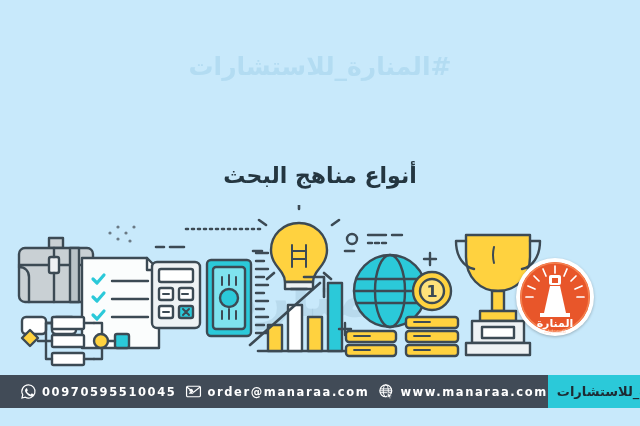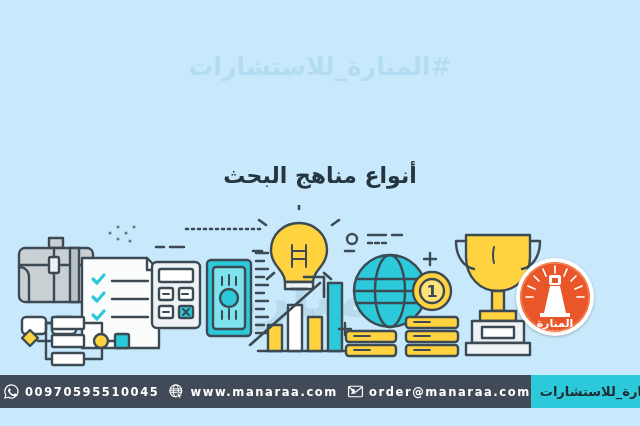--- a/index.html
+++ b/index.html
@@ -56,21 +56,21 @@
     position:absolute;left:0;top:375px;width:640px;height:33px;
     background:#414b57;
     display:flex;align-items:center;
   }
   .f-item{
     display:flex;align-items:center;gap:5px;
     color:#ffffff;
     font-size:11.5px;font-weight:700;letter-spacing:1.6px;
     white-space:nowrap;
   }
-  .f-phone{padding-left:3px;}
+  .f-phone{padding-left:20px;}
   .f-site{padding-left:9px;}
   .f-mail{padding-left:9px;}
   .f-icon{display:inline-block;width:17px;height:17px;flex:0 0 17px;}
   .f-icon svg{display:block;width:17px;height:17px;}
   .f-badge{
     margin-left:auto;height:33px;
     background:#2bc9d9;
     display:flex;align-items:center;justify-content:center;
     padding:0 9px;
     color:#1d2b33;font-size:13px;font-weight:700;
@@ -256,40 +256,40 @@
     <div class="f-item f-phone">
       <span class="f-icon">
         <svg viewBox="0 0 24 24" xmlns="http://www.w3.org/2000/svg">
           <path d="M12 2.6A9.3 9.3 0 0 0 3.9 16.6L2.8 21.2l4.7-1.1A9.3 9.3 0 1 0 12 2.6z" fill="none" stroke="#fff" stroke-width="1.7"></path>
           <path d="M9.1 7.6c-.3 0-.6.1-.9.4-.3.4-1.1 1.1-1.1 2.6s1.1 3 1.3 3.2c.2.2 2.1 3.4 5.2 4.6 2.6 1 3.1.8 3.7.8.6-.1 1.8-.8 2.1-1.5.3-.8.3-1.4.2-1.5-.1-.1-.3-.2-.7-.4-.3-.2-1.8-.9-2.1-1-.3-.1-.5-.2-.7.1-.2.3-.8 1-.9 1.2-.2.2-.3.2-.6.1-.4-.2-1.4-.5-2.7-1.7-1-.9-1.7-2-1.9-2.3-.2-.3 0-.5.1-.6l.5-.6c.2-.2.2-.3.3-.5.1-.2 0-.4 0-.6-.1-.2-.7-1.7-.9-2.3-.2-.6-.5-.5-.7-.5z" fill="#fff"></path>
         </svg>
       </span>
       <span>00970595510045</span>
     </div>
 
+    <div class="f-item f-mail">
+      <span class="f-icon">
+        <svg viewBox="0 0 24 24" xmlns="http://www.w3.org/2000/svg">
+          <rect x="2.2" y="4.6" width="19.6" height="14.8" rx="1.6" fill="none" stroke="#fff" stroke-width="1.7"></rect>
+          <path d="M2.6 5.6L12 13l9.4-7.4" fill="none" stroke="#fff" stroke-width="1.6"></path>
+          <circle cx="8.6" cy="10.4" r="2.4" fill="#fff"></circle>
+          <path d="M5.4 15.2c.5-1.8 1.8-2.6 3.2-2.6s2.7.8 3.2 2.6z" fill="#fff"></path>
+        </svg>
+      </span>
+      <span>order@manaraa.com</span>
+    </div>
+
     <div class="f-item f-site">
       <span class="f-icon">
         <svg viewBox="0 0 24 24" xmlns="http://www.w3.org/2000/svg">
           <circle cx="11" cy="11" r="8.4" fill="none" stroke="#fff" stroke-width="1.7"></circle>
           <ellipse cx="11" cy="11" rx="3.6" ry="8.4" fill="none" stroke="#fff" stroke-width="1.4"></ellipse>
           <path d="M2.8 8.3h16.4M2.8 13.7h16.4M2.6 11h16.8" stroke="#fff" stroke-width="1.4"></path>
           <path d="M13.6 13.2l6 5.6-2.4.3 1.1 2.4-1.6.7-1.1-2.4-1.9 1.5z" fill="#fff" stroke="#414b57" stroke-width="1"></path>
         </svg>
       </span>
       <span>www.manaraa.com</span>
     </div>
 
-    <div class="f-item f-mail">
-      <span class="f-icon">
-        <svg viewBox="0 0 24 24" xmlns="http://www.w3.org/2000/svg">
-          <rect x="2.2" y="4.6" width="19.6" height="14.8" rx="1.6" fill="none" stroke="#fff" stroke-width="1.7"></rect>
-          <path d="M2.6 5.6L12 13l9.4-7.4" fill="none" stroke="#fff" stroke-width="1.6"></path>
-          <circle cx="8.6" cy="10.4" r="2.4" fill="#fff"></circle>
-          <path d="M5.4 15.2c.5-1.8 1.8-2.6 3.2-2.6s2.7.8 3.2 2.6z" fill="#fff"></path>
-        </svg>
-      </span>
-      <span>order@manaraa.com</span>
-    </div>
-
     <div class="f-badge">#المنارة_للاستشارات</div>
   </div>
 
 </div>
 
 </body></html>

